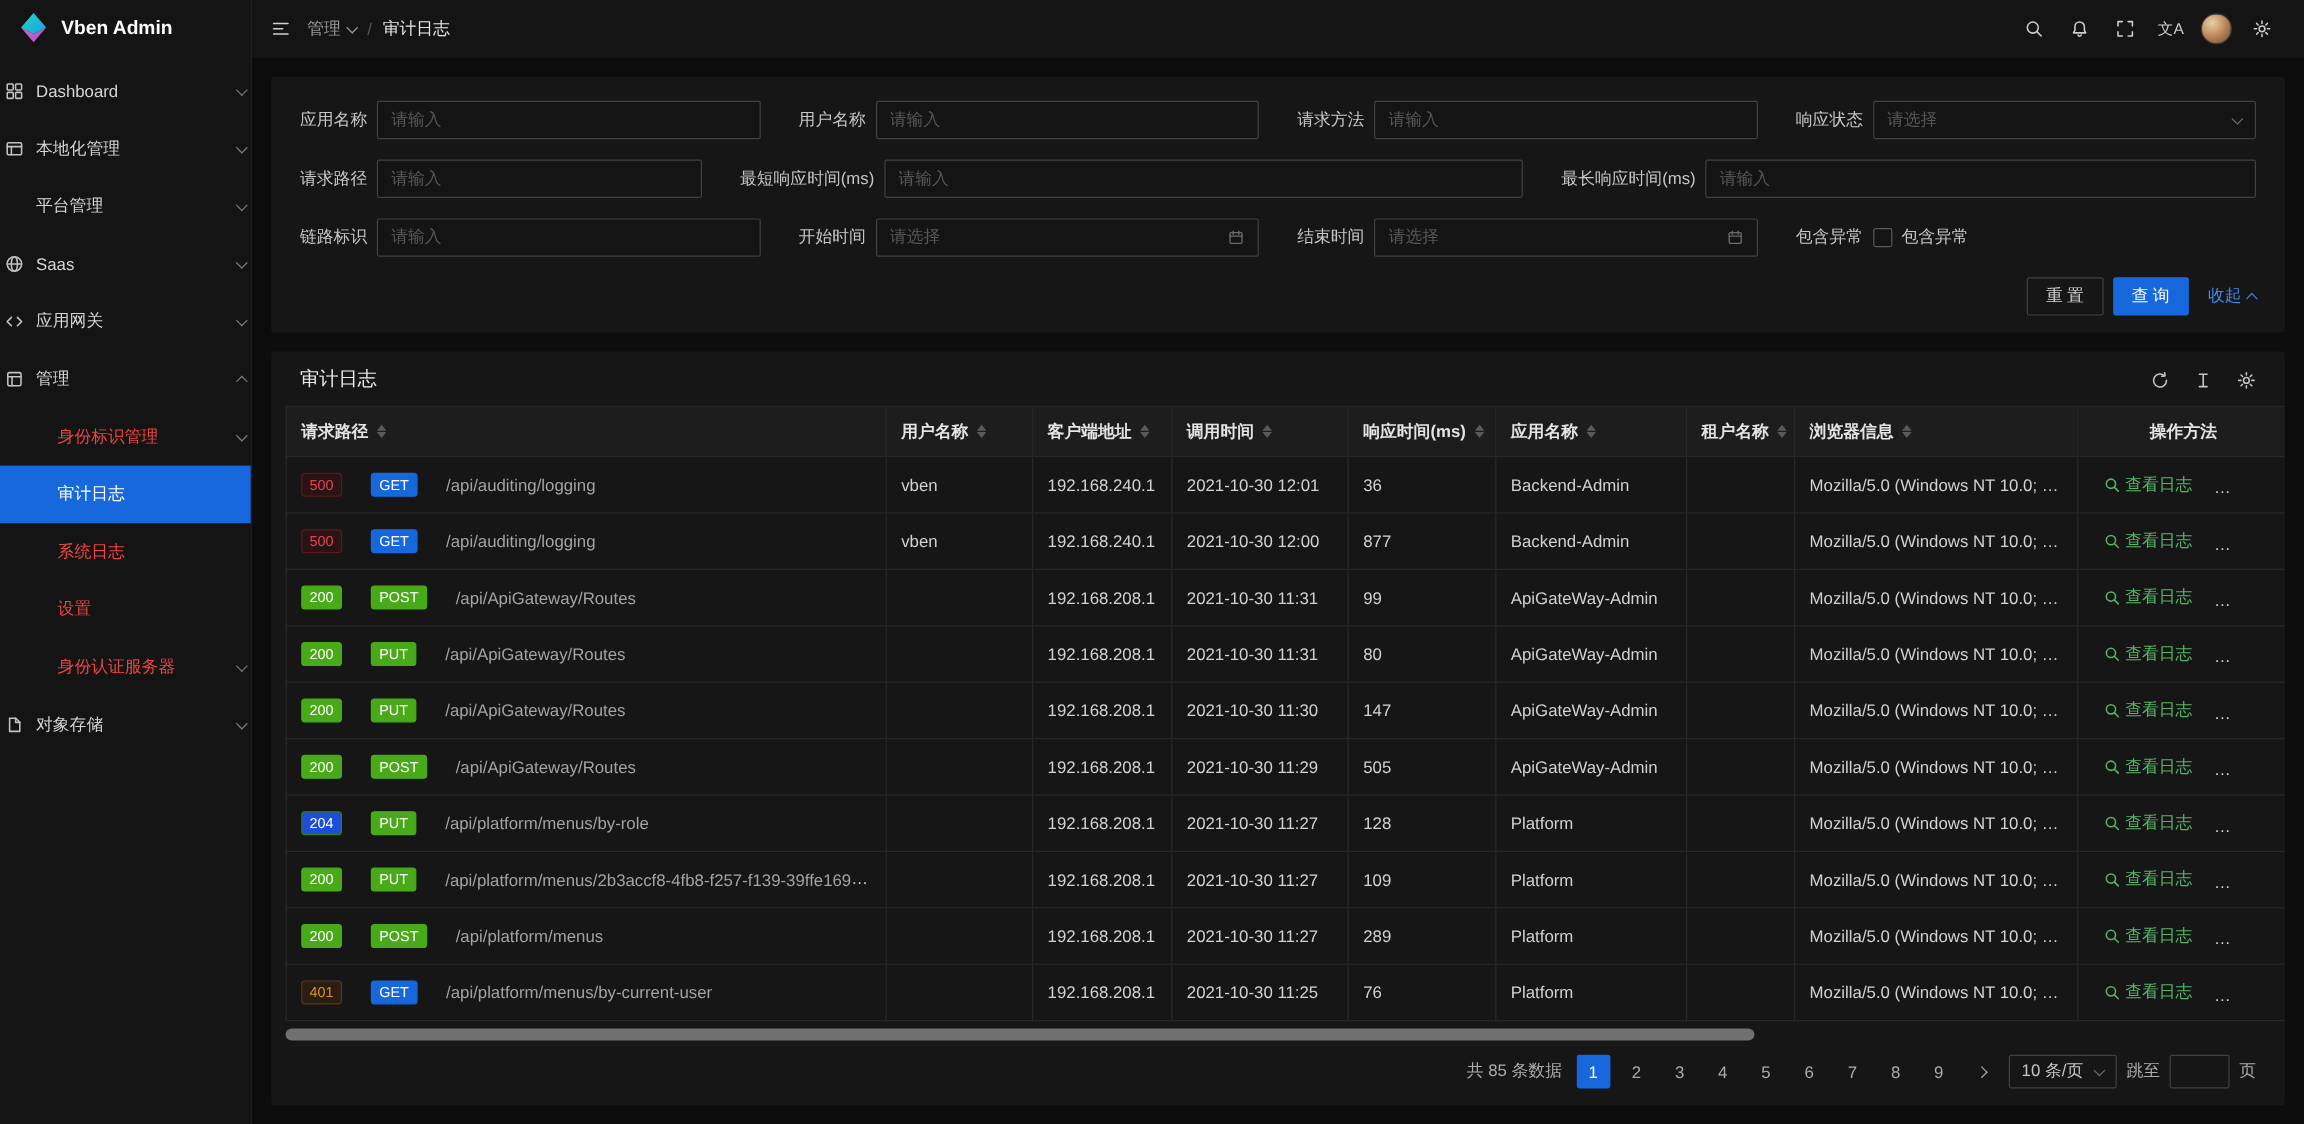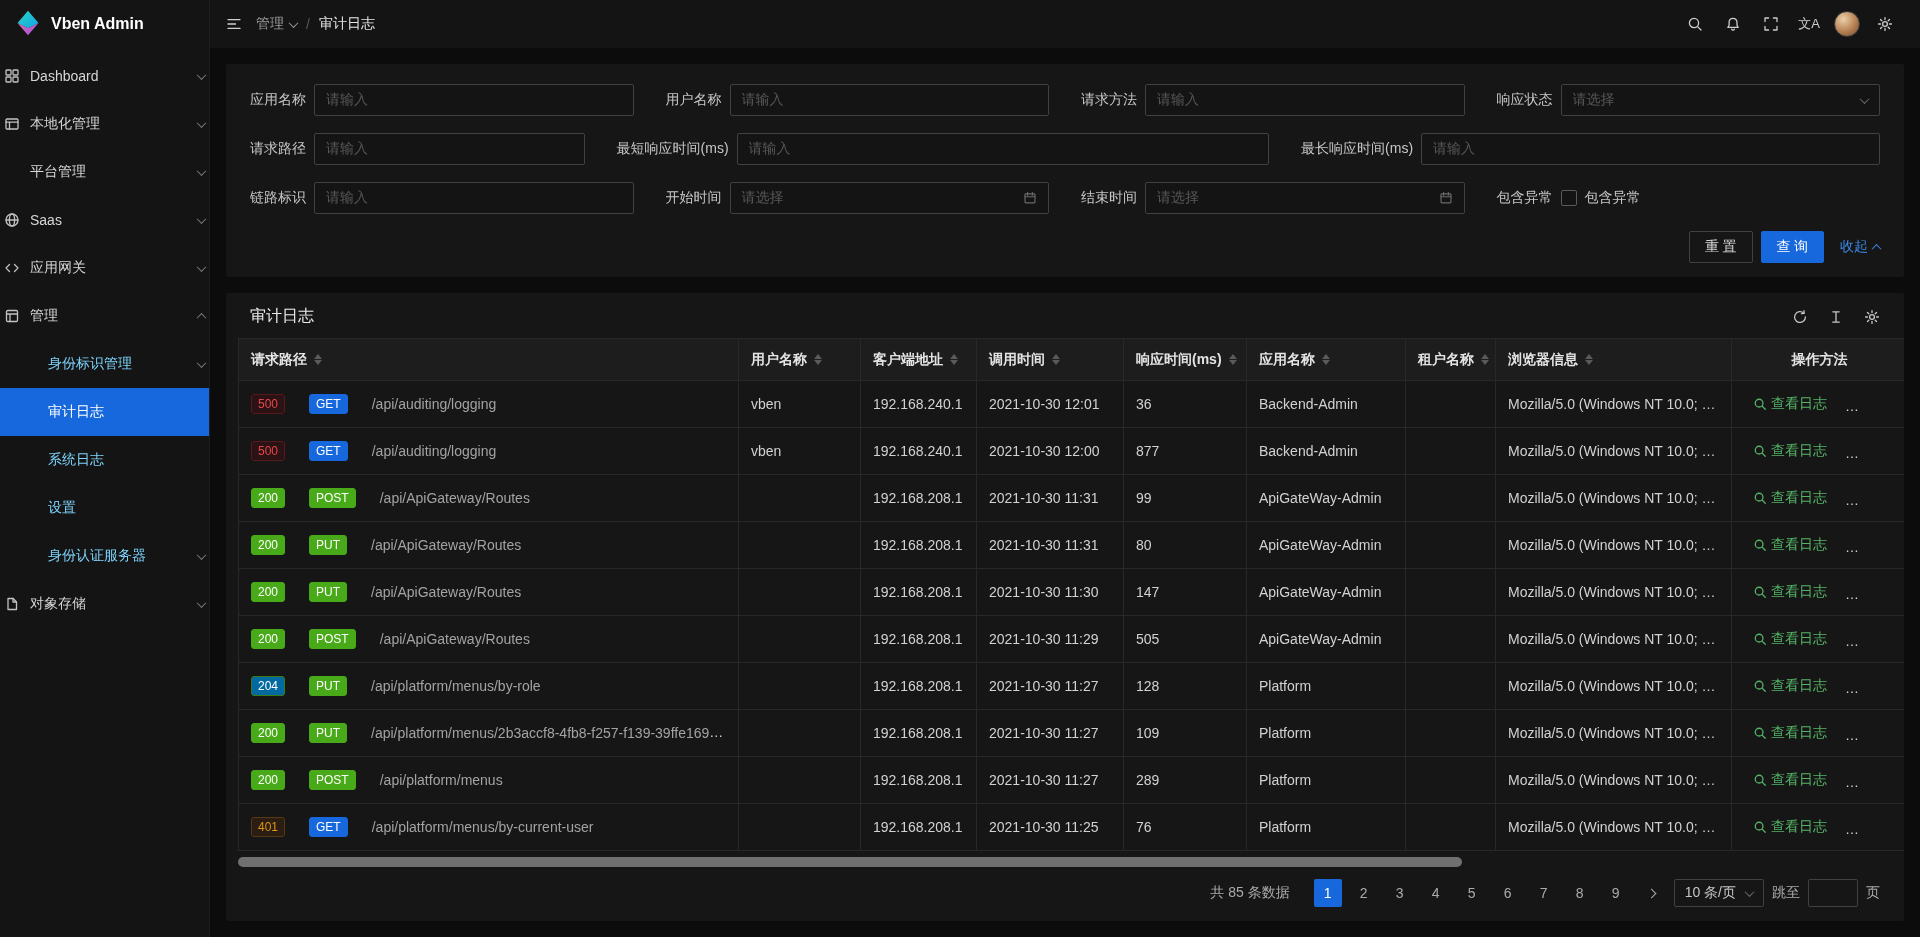--- a/index.html
+++ b/index.html
@@ -7,21 +7,21 @@
     font-family:"Liberation Sans","DejaVu Sans",sans-serif;font-size:14px;color:#d9d9d9}
   .app{display:flex;width:100%;height:100%}
 
   
   .sidebar{width:210px;flex:none;background:#141414;display:flex;flex-direction:column;border-right:1px solid #1e1e1e}
   .logo{height:48px;display:flex;align-items:center;gap:9px;padding:0 14px;cursor:pointer;flex:none}
   .logo-title{font-size:16px;font-weight:bold;color:#fff;white-space:nowrap}
   .menu{flex:1;overflow:hidden;padding-top:4px}
   .menu-item{height:48px;display:flex;align-items:center;padding:0 4px;cursor:pointer;font-size:14px}
   .menu-item.top{color:#d6d6d6}
-  .menu-item.sub{padding-left:48px;color:#7dd3fc}
+  .menu-item.sub{padding-left:48px;color:#ef4444}
   .menu-item.active{background:var(--primary,#1668dc);color:#fff}
   .mi-icon{width:16px;height:16px;margin-right:10px;display:inline-flex;align-items:center;justify-content:center;color:#c2c2c2;flex:none}
   .mi-label{flex:1;white-space:nowrap;overflow:hidden}
   .menu-item .chev{color:#7b7b7b}
 
   
   .chev{display:inline-block;width:7px;height:7px;border-right:1.6px solid currentColor;border-bottom:1.6px solid currentColor;flex:none}
   .chev.down{transform:rotate(45deg) translate(-1px,-1px)}
   .chev.up{transform:rotate(-135deg) translate(-1px,-1px)}
   .chev.right{transform:rotate(-45deg)}
@@ -88,21 +88,21 @@
     border:1px solid transparent;border-radius:3px;font-size:12px;margin-right:24px;vertical-align:middle}
   .path-text{vertical-align:middle;color:#a3a3a3}
   .act{display:inline-flex;align-items:center;gap:4px;cursor:pointer;margin:0 9px;white-space:nowrap}
   .act.view{color:var(--success,#55b467)}
   .act.del{color:var(--danger,#dc4446)}
   .hscroll{flex:none;height:10px;margin:4px 12px 0;cursor:pointer}
   .hscroll .thumb{height:10px;width:74%;background:#707070;border-radius:5px}
 
   
   .pagination{flex:none;display:flex;justify-content:flex-end;align-items:center;gap:8px;padding:12px 24px 14px;color:#ababab}
-  .pg-total{margin-right:16px;white-space:nowrap}
+  .pg-total{margin-right:4px;white-space:nowrap}
   .pg-item{min-width:28px;height:28px;line-height:28px;text-align:center;border-radius:2px;cursor:pointer;color:#ababab}
   .pg-item.active{background:var(--primary,#1668dc);color:#fff}
   .pg-next{width:28px;height:28px;display:flex;align-items:center;justify-content:center;cursor:pointer;color:#ababab}
   .pg-size{height:28px;border:1px solid #414141;border-radius:2px;display:flex;align-items:center;gap:10px;
     padding:0 10px;cursor:pointer;color:#c7c7c7;white-space:nowrap}
   .pg-size .chev{color:#6b6b6b}
   .pg-jump-input{width:50px;height:28px;background:transparent;border:1px solid #414141;border-radius:2px;
     color:#d9d9d9;padding:0 8px;font-family:inherit;font-size:14px}
 </style>
 </head>
@@ -614,21 +614,21 @@
                       </svg>
                       <span>查看日志</span>
                     </span><span class="act del">
                       <svg width="14" height="14" viewBox="0 0 16 16" fill="none" stroke="currentColor" stroke-width="1.3" stroke-linecap="round">
                         <path d="M2.5 4.3h11M6.2 4.3V2.8h3.6v1.5M4 4.3l.7 9.2h6.6l.7-9.2M6.6 6.8v4.4M9.4 6.8v4.4"></path>
                       </svg>
                       <span>删除</span>
                     </span></td>
                 </tr>
                 <tr>
-                  <td><span class="badge" style="background:#0369a1;color:#ffffff;border-color:#3c7a14">204</span><span class="badge" style="background:#49aa19;color:#ffffff;border-color:#49aa19">PUT</span><span class="path-text">/api/platform/menus/by-role</span></td>
+                  <td><span class="badge" style="background:#1d4ed8;color:#ffffff;border-color:#3c7a14">204</span><span class="badge" style="background:#49aa19;color:#ffffff;border-color:#49aa19">PUT</span><span class="path-text">/api/platform/menus/by-role</span></td>
                   <td></td>
                   <td>192.168.208.1</td>
                   <td>2021-10-30 11:27</td>
                   <td>128</td>
                   <td>Platform</td>
                   <td></td>
                   <td>Mozilla/5.0 (Windows NT 10.0; Win</td>
                   <td class="center"><span class="act view">
                       <svg width="14" height="14" viewBox="0 0 16 16" fill="none" stroke="currentColor" stroke-width="1.5" stroke-linecap="round">
                         <circle cx="7" cy="7" r="4.4"></circle>

